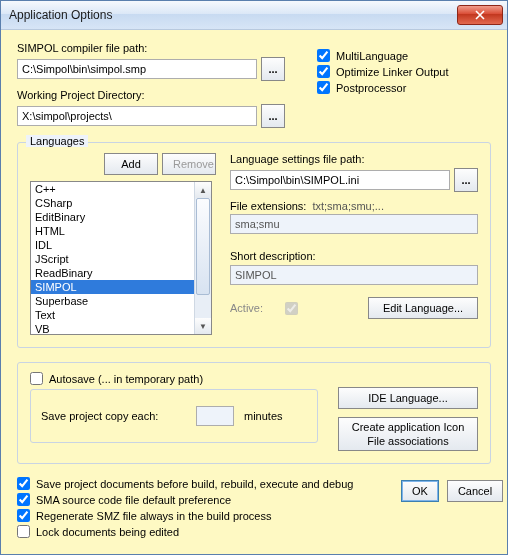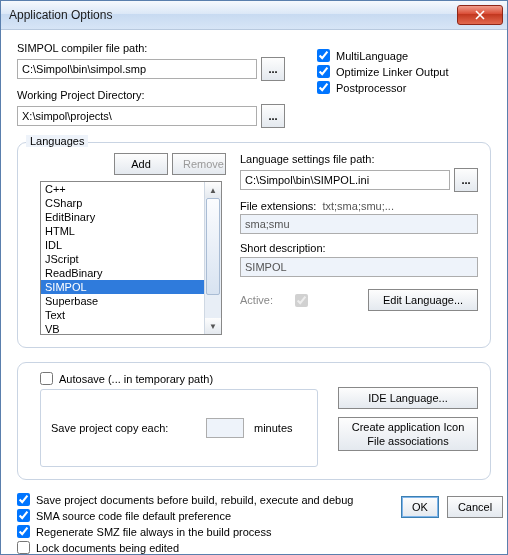--- a/index.html
+++ b/index.html
@@ -1,51 +1,51 @@
 <!DOCTYPE html>
 <html><head>
 <meta charset="utf-8">
 <style>
   html,body{margin:0;padding:0;font-family:"Segoe UI",Tahoma,sans-serif;font-size:11px;color:#000;background:#dce6f2;}
-  .window{width:508px;height:555px;background:#ffffff;border:1px solid #5a7fad;box-sizing:border-box;position:relative;overflow:hidden;}
+  .window{width:508px;height:555px;background:#fef9c3;border:1px solid #5a7fad;box-sizing:border-box;position:relative;overflow:hidden;}
   .titlebar{height:28px;background:linear-gradient(to bottom,#f6f9fd 0%,#dce8f7 45%,#c7daf1 46%,#d7e5f6 100%);display:flex;align-items:center;padding:0 4px 0 8px;border-bottom:1px solid #b8c9de;}
   .title{flex:1;color:#1a1a1a;font-size:12px;}
   .close-btn{width:44px;height:18px;border-radius:3px;background:linear-gradient(to bottom,#f19e8d 0%,#d94b34 45%,#c2371f 46%,#e3694f 100%);border:1px solid #8e2718;display:flex;align-items:center;justify-content:center;cursor:default;}
   .close-btn svg{width:10px;height:10px;}
   .body{padding:12px 16px 10px 16px;}
   .row{display:flex;align-items:center;}
   label.plain{display:block;margin-bottom:3px;}
   .txt{height:20px;border:1px solid #adadad;background:#fff;padding:1px 4px;font-family:inherit;font-size:11px;box-sizing:border-box;}
   .txt[readonly]{background:#eef3fa;color:#555;}
   .btn-sq{width:22px;height:22px;border:1px solid #888;background:linear-gradient(to bottom,#fdfdfd,#e4e9ef);margin-left:4px;display:flex;align-items:center;justify-content:center;font-weight:bold;cursor:default;}
   .btn{height:22px;border:1px solid #888;background:linear-gradient(to bottom,#fdfdfd,#e4e9ef);padding:0 10px;font-family:inherit;font-size:11px;cursor:default;}
   .btn.focus{border:1px solid #3c7fb1;box-shadow:0 0 0 1px #7eb4ea inset;}
   .btn:disabled{color:#9a9a9a;}
   .chk{display:flex;align-items:center;gap:6px;margin:3px 0;}
   .chk input{margin:0;}
-  .fieldset{border:1px solid #c9d4e3;border-radius:9px;padding:10px 12px 12px 22px;margin-top:10px;position:relative;}
+  .fieldset{border:1px solid #c9d4e3;border-radius:3px;padding:10px 12px 12px 12px;margin-top:10px;position:relative;}
   .fieldset>.legend{position:absolute;top:-8px;left:8px;background:#eef3fa;padding:0 4px;}
   .top-grid{display:flex;gap:30px;}
   .top-left{flex:0 0 270px;}
   .top-right{padding-top:4px;}
   .lang-grid{display:flex;gap:14px;}
   .listbox{width:180px;height:152px;border:1px solid #888;background:#fff;overflow:hidden;display:flex;}
   .list-items{flex:1;overflow:hidden;}
   .list-items div{padding:0 4px;height:14px;line-height:14px;white-space:nowrap;}
   .list-items div.sel{background:#2f7bdc;color:#fff;}
   .scrollbar{width:16px;background:#e8eef6;border-left:1px solid #cfd8e3;display:flex;flex-direction:column;}
   .sb-btn{height:16px;background:linear-gradient(to bottom,#fdfdfd,#e4e9ef);display:flex;align-items:center;justify-content:center;font-size:8px;color:#555;}
   .sb-track{flex:1;position:relative;}
   .sb-thumb{position:absolute;left:1px;right:1px;top:0;height:95px;background:linear-gradient(to bottom,#fbfcfe,#d8e3f1);border:1px solid #a9bcd4;border-radius:2px;}
   .lang-left{width:186px;}
   .lang-right{flex:1;}
   .auto-grid{display:flex;gap:20px;}
   .auto-left{flex:1;}
   .auto-left .inner{border:1px solid #c9d4e3;border-radius:3px;padding:8px 10px;margin-top:4px;}
-  .form-row{display:flex;align-items:center;margin:20px 0;}
+  .form-row{display:flex;align-items:center;margin:8px 0;}
   .form-row .lbl{flex:0 0 155px;}
   .num{width:36px;height:18px;border:1px solid #adadad;background:#eef3fa;}
   .auto-right{width:140px;display:flex;flex-direction:column;gap:8px;padding-top:18px;}
   .auto-right .btn{width:100%;height:34px;line-height:14px;white-space:normal;}
   .auto-right .btn.small{height:22px;}
   .bottom{display:flex;gap:20px;margin-top:10px;}
   .bottom-left{flex:1;}
   .bottom-right{width:90px;display:flex;flex-direction:row;gap:8px;padding-top:6px;}
   .bottom-right .btn{width:100%;}
 </style>
@@ -134,21 +134,21 @@
             <input class="txt" style="flex: 1 1 0%;" value="C:\Simpol\bin\SIMPOL.ini">
             <div class="btn-sq">
                 <span>...</span>
               </div>
           </div>
           <div class="row" style="margin-top:8px;gap:6px;">
             <span>File extensions:</span>
             <span style="color:#555">txt;sma;smu;...</span>
           </div>
           <input class="txt" readonly="" style="width: 100%; margin-top: 2px;" value="sma;smu">
-          <label class="plain" style="margin-top:8px">Short description:</label>
+          <label class="plain" style="margin-top:16px">Short description:</label>
           <input class="txt" readonly="" style="width: 100%;" value="SIMPOL">
           <div class="row" style="margin-top:12px;gap:18px;align-items:center;">
             <span style="color:#888">Active:</span>
             <input type="checkbox" checked="" disabled="" style="">
             <button class="btn" style="margin-left:auto;width:110px">Edit Language...</button>
           </div>
         </div>
       </div>
     </div>
 

